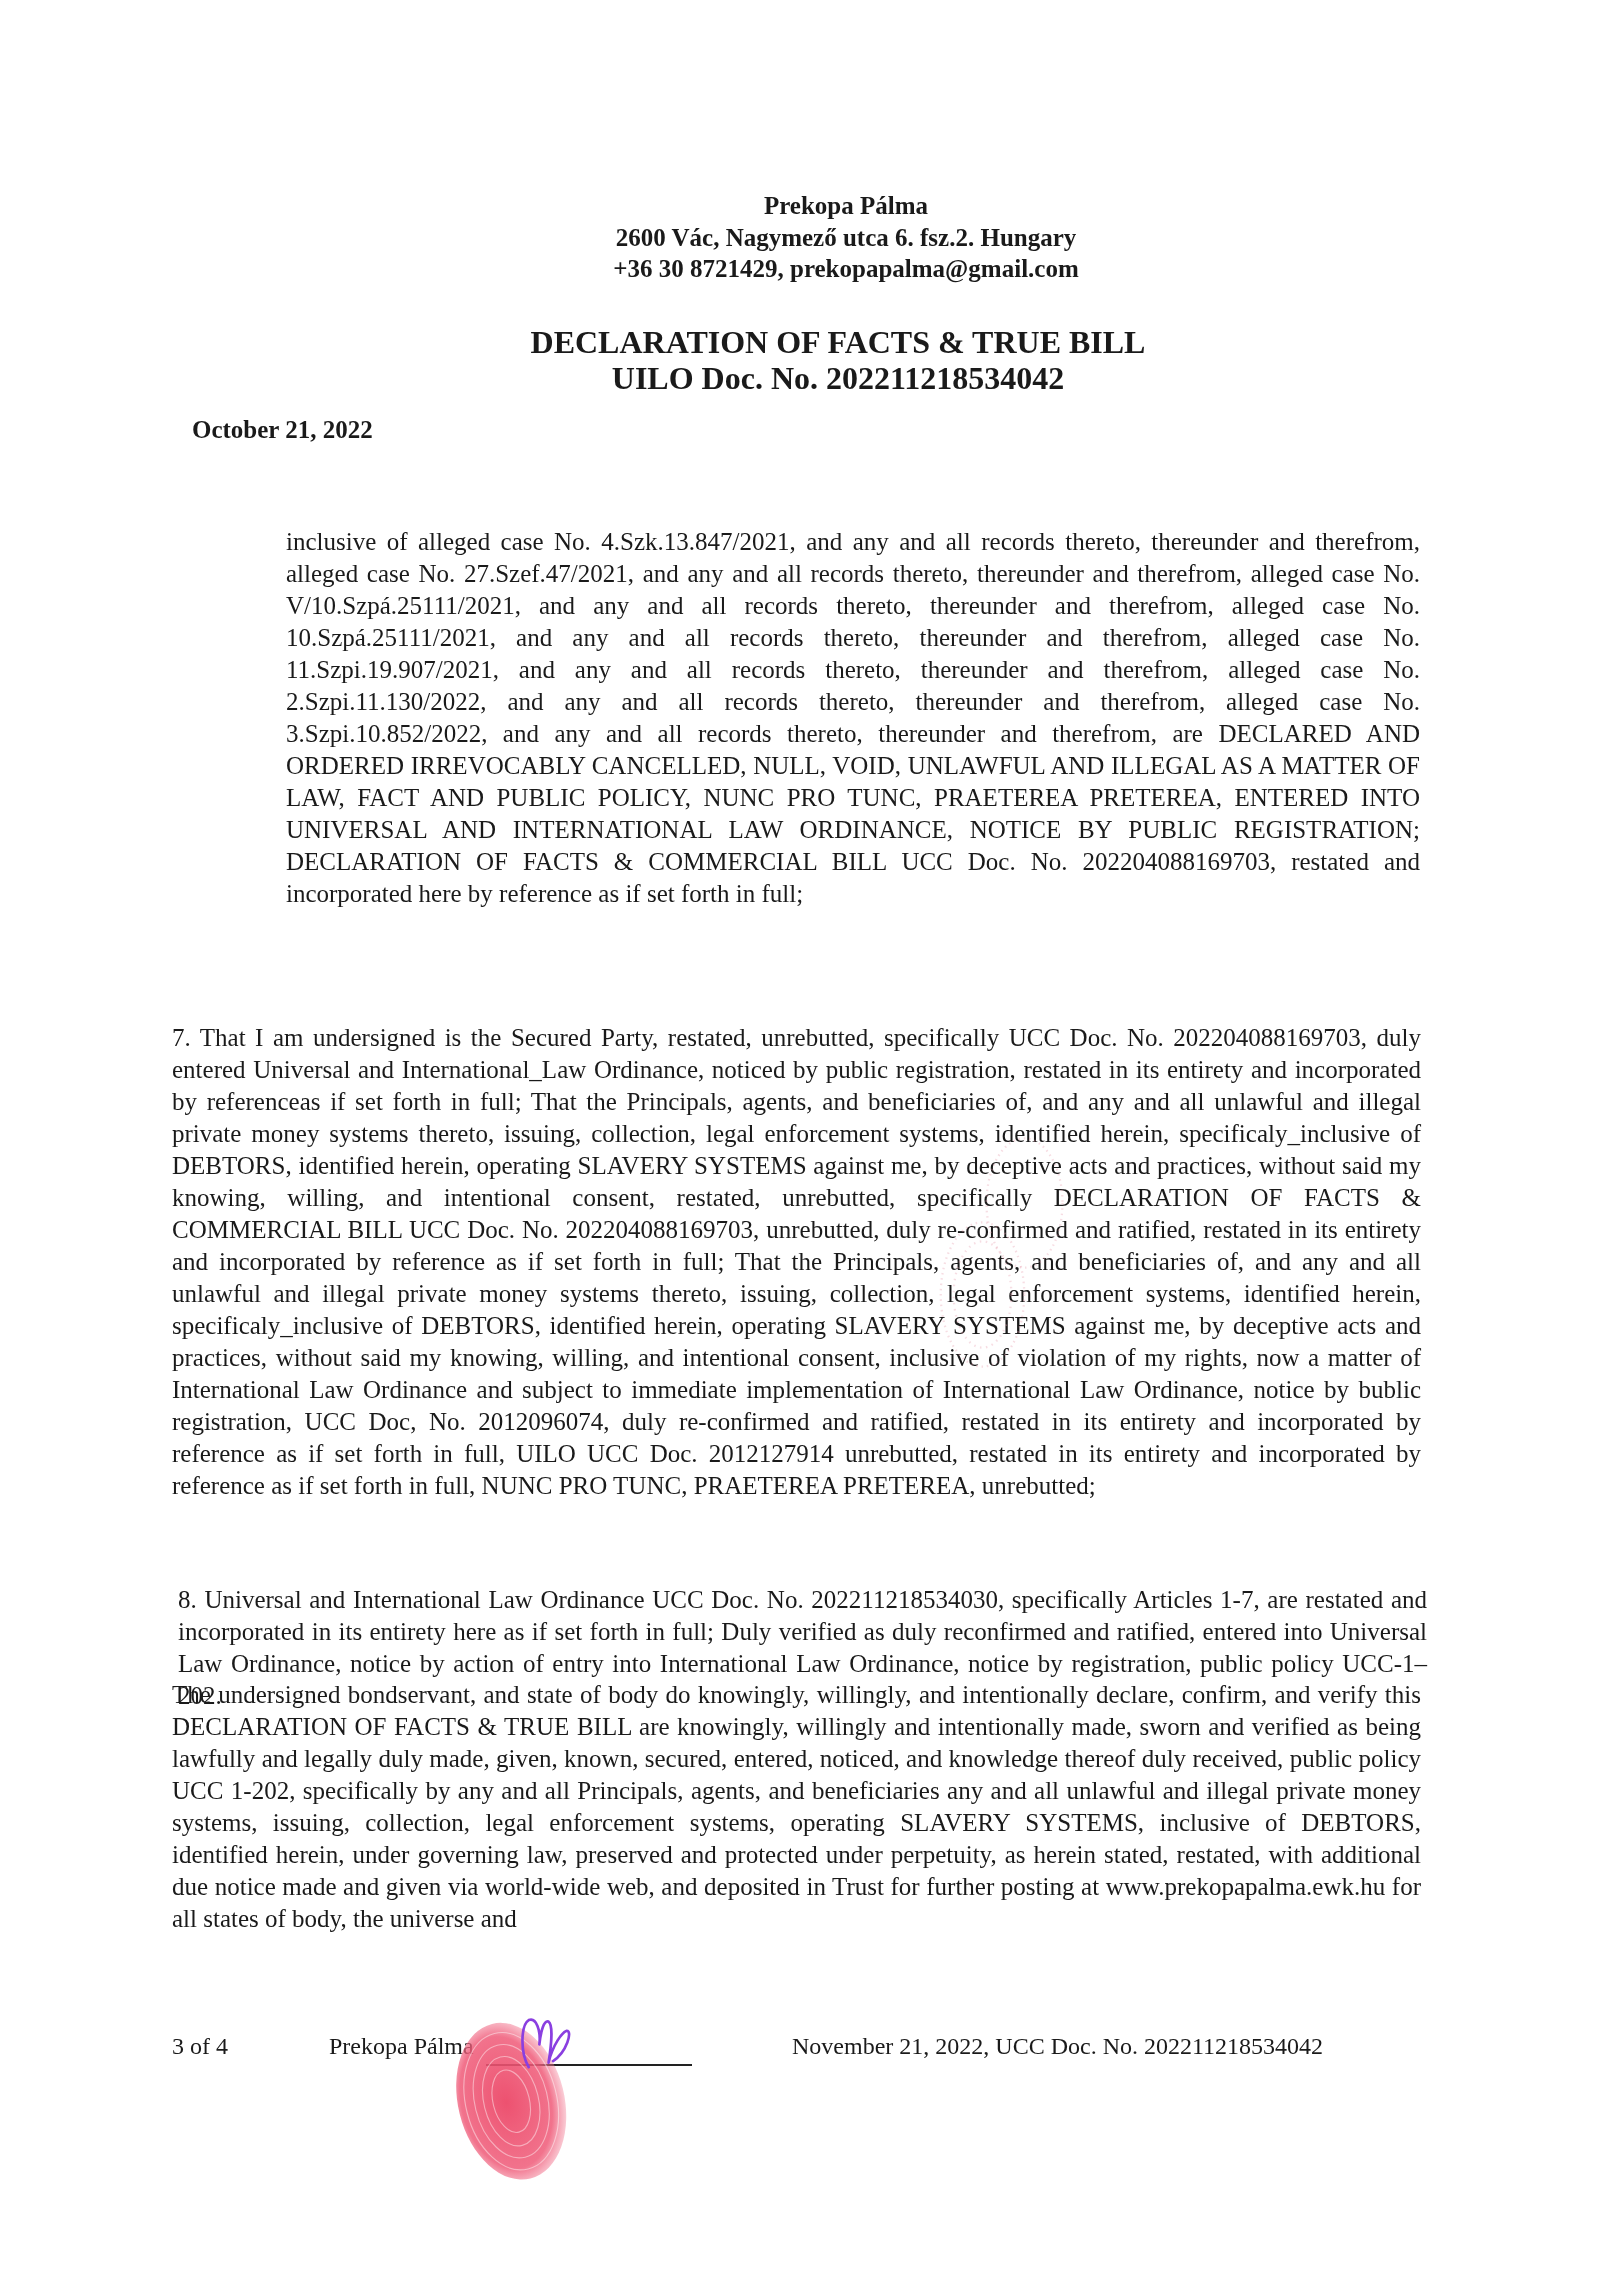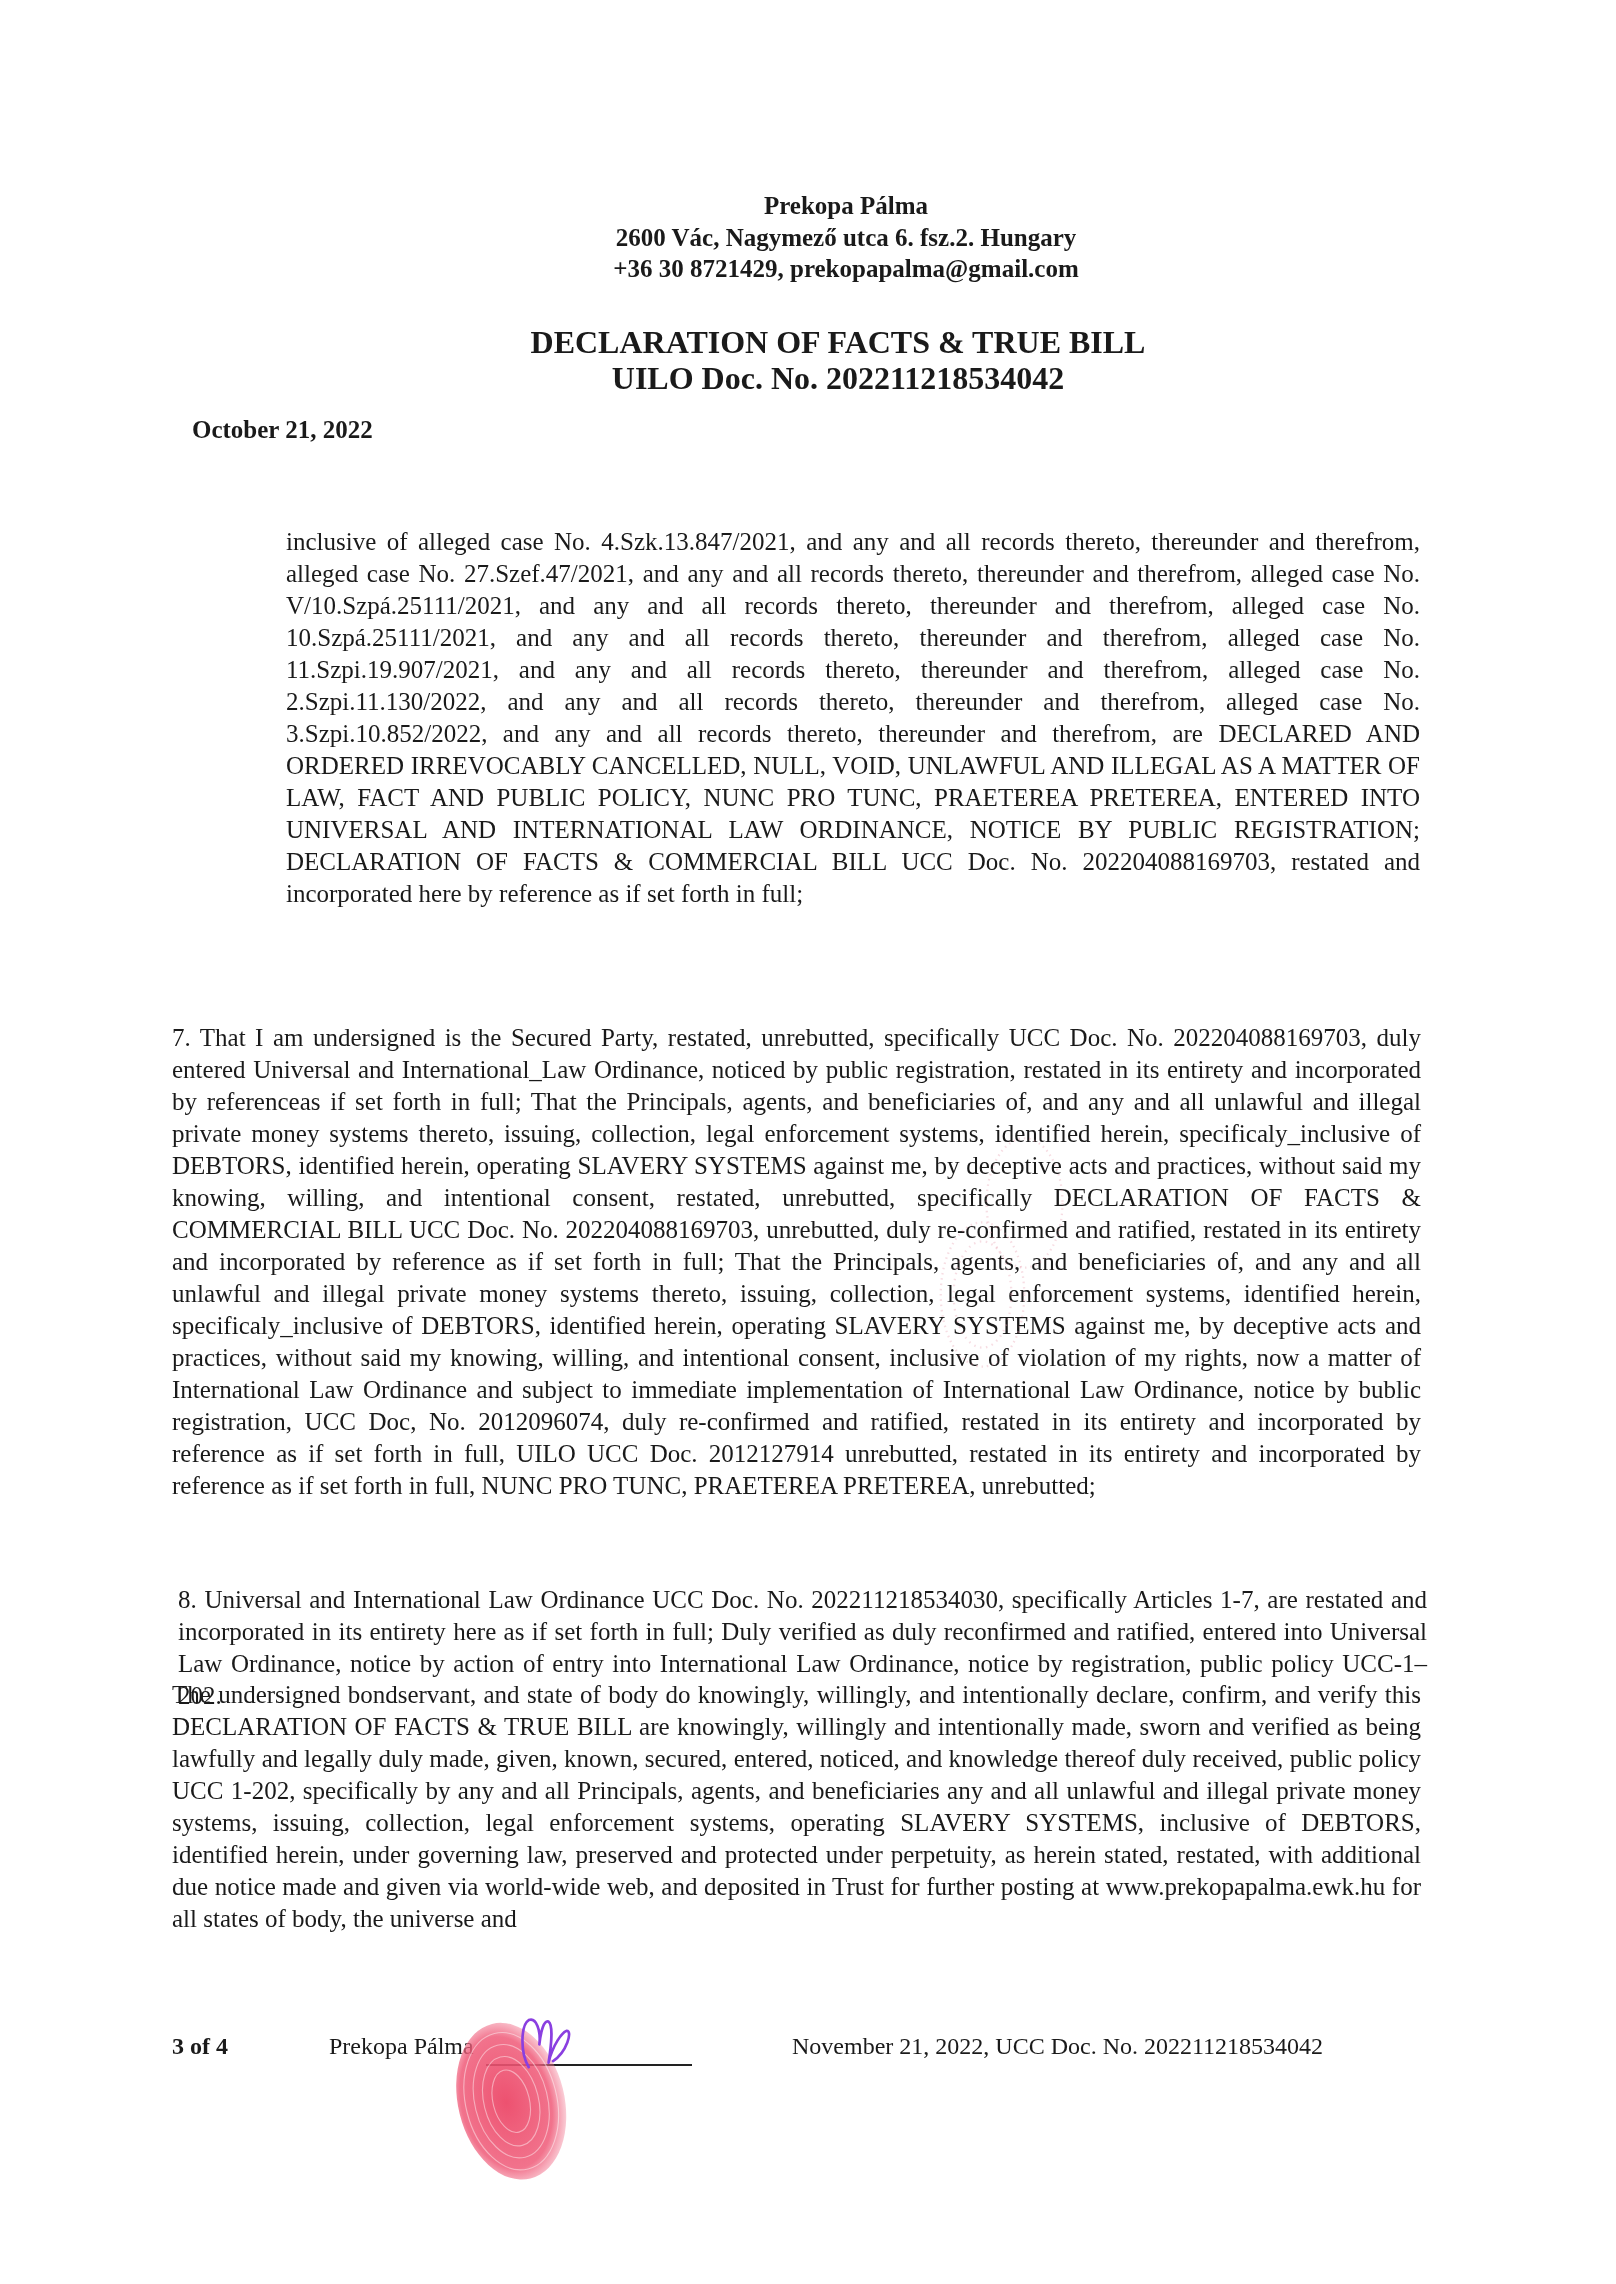--- a/index.html
+++ b/index.html
@@ -12,21 +12,21 @@
   .hdr.l3 { top:255px; font-size:25px; left:38px; }
   .hdr.t1 { top:324px; font-size:32px; left:30px; }
   .hdr.t2 { top:360px; font-size:32px; left:30px; }
   .date { position:absolute; left:192px; top:416px; font-size:25px; font-weight:bold; }
   .para { position:absolute; font-size:25px; line-height:32px; text-align:justify; margin:0; }
   .p-cont { left:286px; width:1134px; top:518px;margin-top:8px; }
   .p7 { left:172px; width:1249px; top:1022px; }
   .p8 { left:156px; width:1249px; top:1584px;margin-left:22px; }
   .p-close { left:172px; width:1249px; top:1679px; }
   .footer { position:absolute; top:2033px; font-size:24px; }
-  .f-page { left:172px;font-weight:bold; }
+  .f-page { left:172px; }
   .f-name { left:329px; }
   .f-date { left:792px;text-align:right; }
   .sig-line { position:absolute; left:486px; top:2064px; width:206px; height:1.5px; background:#222; }
   .fingerprint { position:absolute; left:449px; top:2016px; width:129px; height:175px; }
   .signature { position:absolute; left:518px; top:2014px; width:61px; height:57px; }
   .smudge { position:absolute; opacity:0.35; }
 </style>
 </head>
 <body>
 

